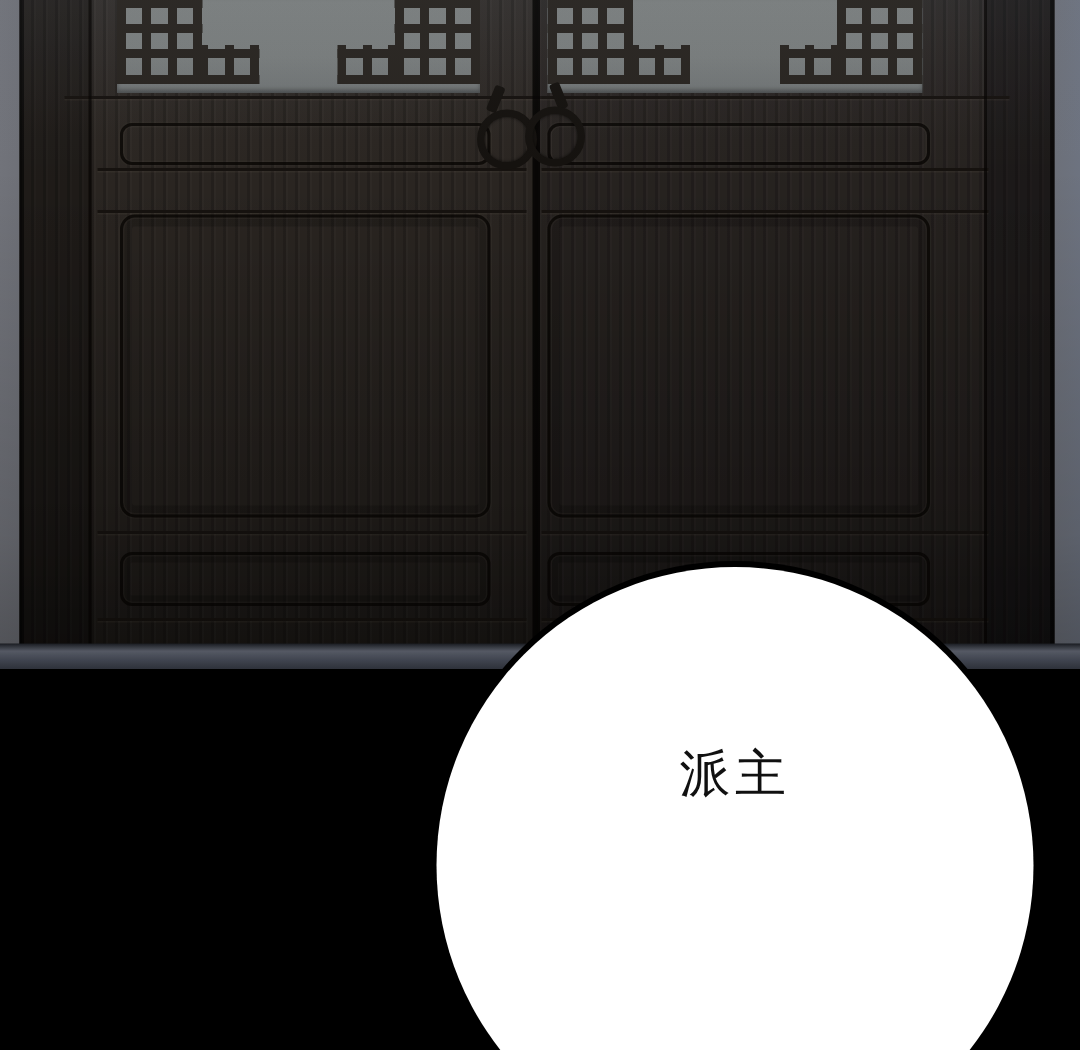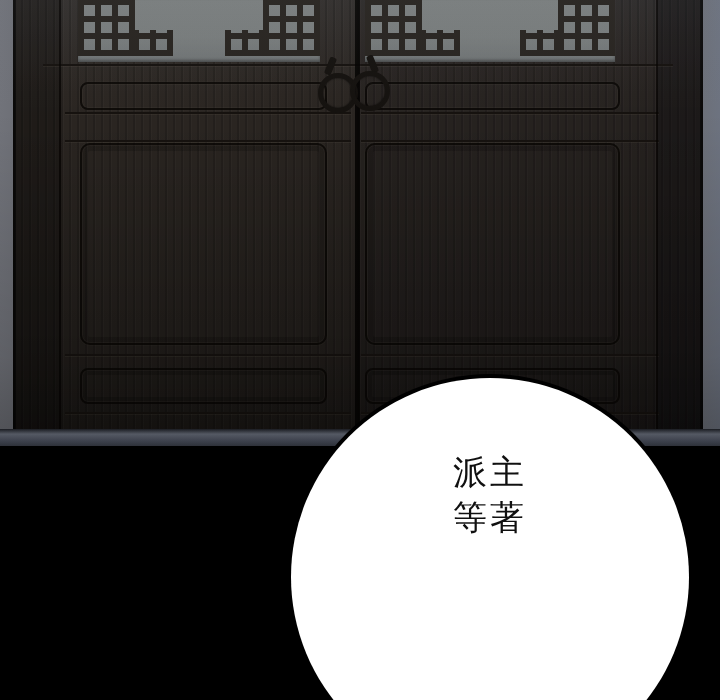--- a/index.html
+++ b/index.html
@@ -84,21 +84,21 @@
   
   .black-zone{position:absolute;left:0;top:446px;width:720px;height:254px;background:#000;}
   
   .bubble{
     position:absolute;left:291px;top:378px;width:398px;height:398px;border-radius:50%;
     background:#ffffff;box-shadow:0 0 0 4px #000;z-index:5;
     display:flex;flex-direction:column;align-items:center;justify-content:flex-start;
     padding-top:0;box-sizing:border-box;
   }
   .bubble-text{
-    margin-top:72px;display:flex;flex-direction:column;align-items:center;
+    margin-top:116px;display:flex;flex-direction:column;align-items:center;
     color:#101010;font-size:34px;line-height:45px;letter-spacing:3px;font-weight:500;
     text-align:center;white-space:nowrap;
   }
 </style>
 </head>
 <body>
 
 <div class="stage">
 
   <div class="scene">
@@ -153,17 +153,16 @@
 
     <div class="floor-strip"></div>
     <div class="scene-overlay"></div>
   </div>
 
   <div class="black-zone"></div>
 
   <div class="bubble">
     <div class="bubble-text">
       <div>派主</div>
-      <div>等著</div>
     </div>
   </div>
 
 </div>
 
 </body></html>

